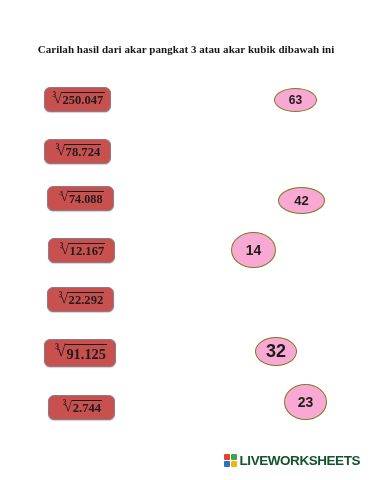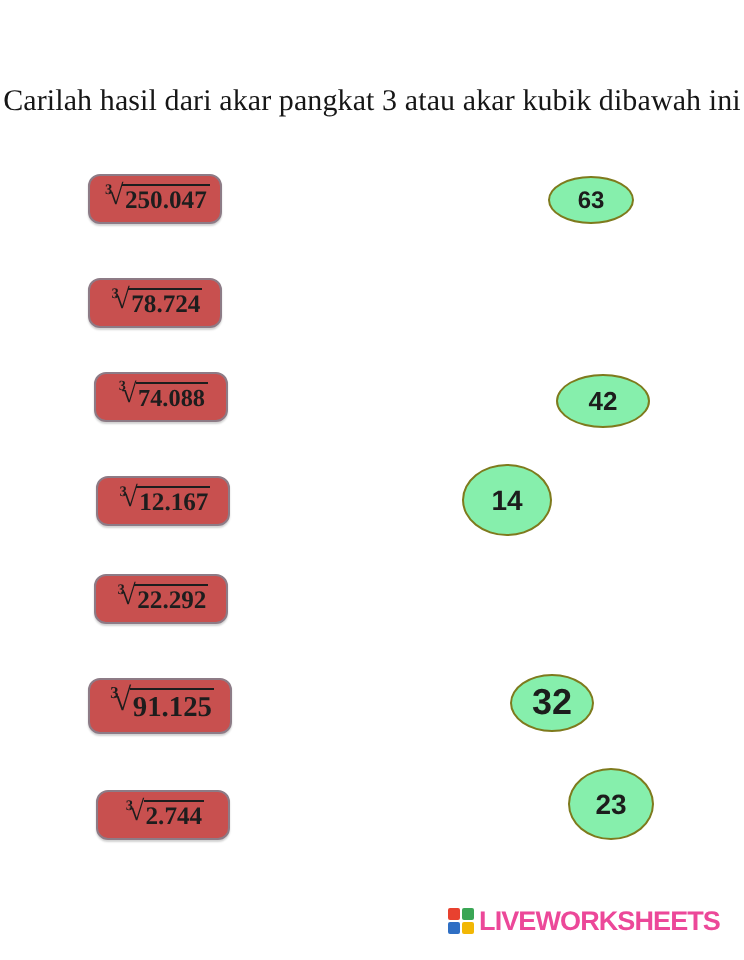--- a/index.html
+++ b/index.html
@@ -23,22 +23,22 @@
   }
 
   
   .title {
     position: absolute;
     left: 0;
     top: 43px;
     width: 372px;
     text-align: center;
     font-family: "Liberation Serif", serif;
-    font-weight: normal;
-    font-size: 15px;
+    font-weight: bold;
+    font-size: 11px;
     color: #161616;
     letter-spacing: 0.05px;
     white-space: nowrap;
   }
 
   
   .qcard {
     position: absolute;
     background: #c8504f;
     border: 1.5px solid #8d7b86;
@@ -75,21 +75,21 @@
   }
   .rbody {
     border-top: 1.2px solid #1d1d1d;
     padding: 0.06em 0.10em 0 0.10em;
     line-height: 1.12;
   }
 
   
   .acard {
     position: absolute;
-    background: #86efac;
+    background: #f9a8d4;
     border: 1px solid #7e7a1d;
     border-radius: 50%;
     box-sizing: border-box;
     display: flex;
     align-items: center;
     justify-content: center;
     color: #1c1c1c;
     font-family: "Liberation Sans", sans-serif;
     font-weight: bold;
   }
@@ -111,21 +111,21 @@
     grid-template-rows: 1fr 1fr;
     gap: 1px;
     flex: none;
   }
   .logo-mark i { display: block; border-radius: 1px; }
   .logo-text {
     font-family: "Liberation Sans", sans-serif;
     font-weight: bold;
     font-size: 13.5px;
     letter-spacing: -0.45px;
-    color: #ec4899;
+    color: #14532d;
     white-space: nowrap;
   }
 </style>
 </head>
 <body>
 
 <div id="page">
 
   <div class="title">Carilah hasil dari akar pangkat 3 atau akar kubik dibawah ini</div>
 

